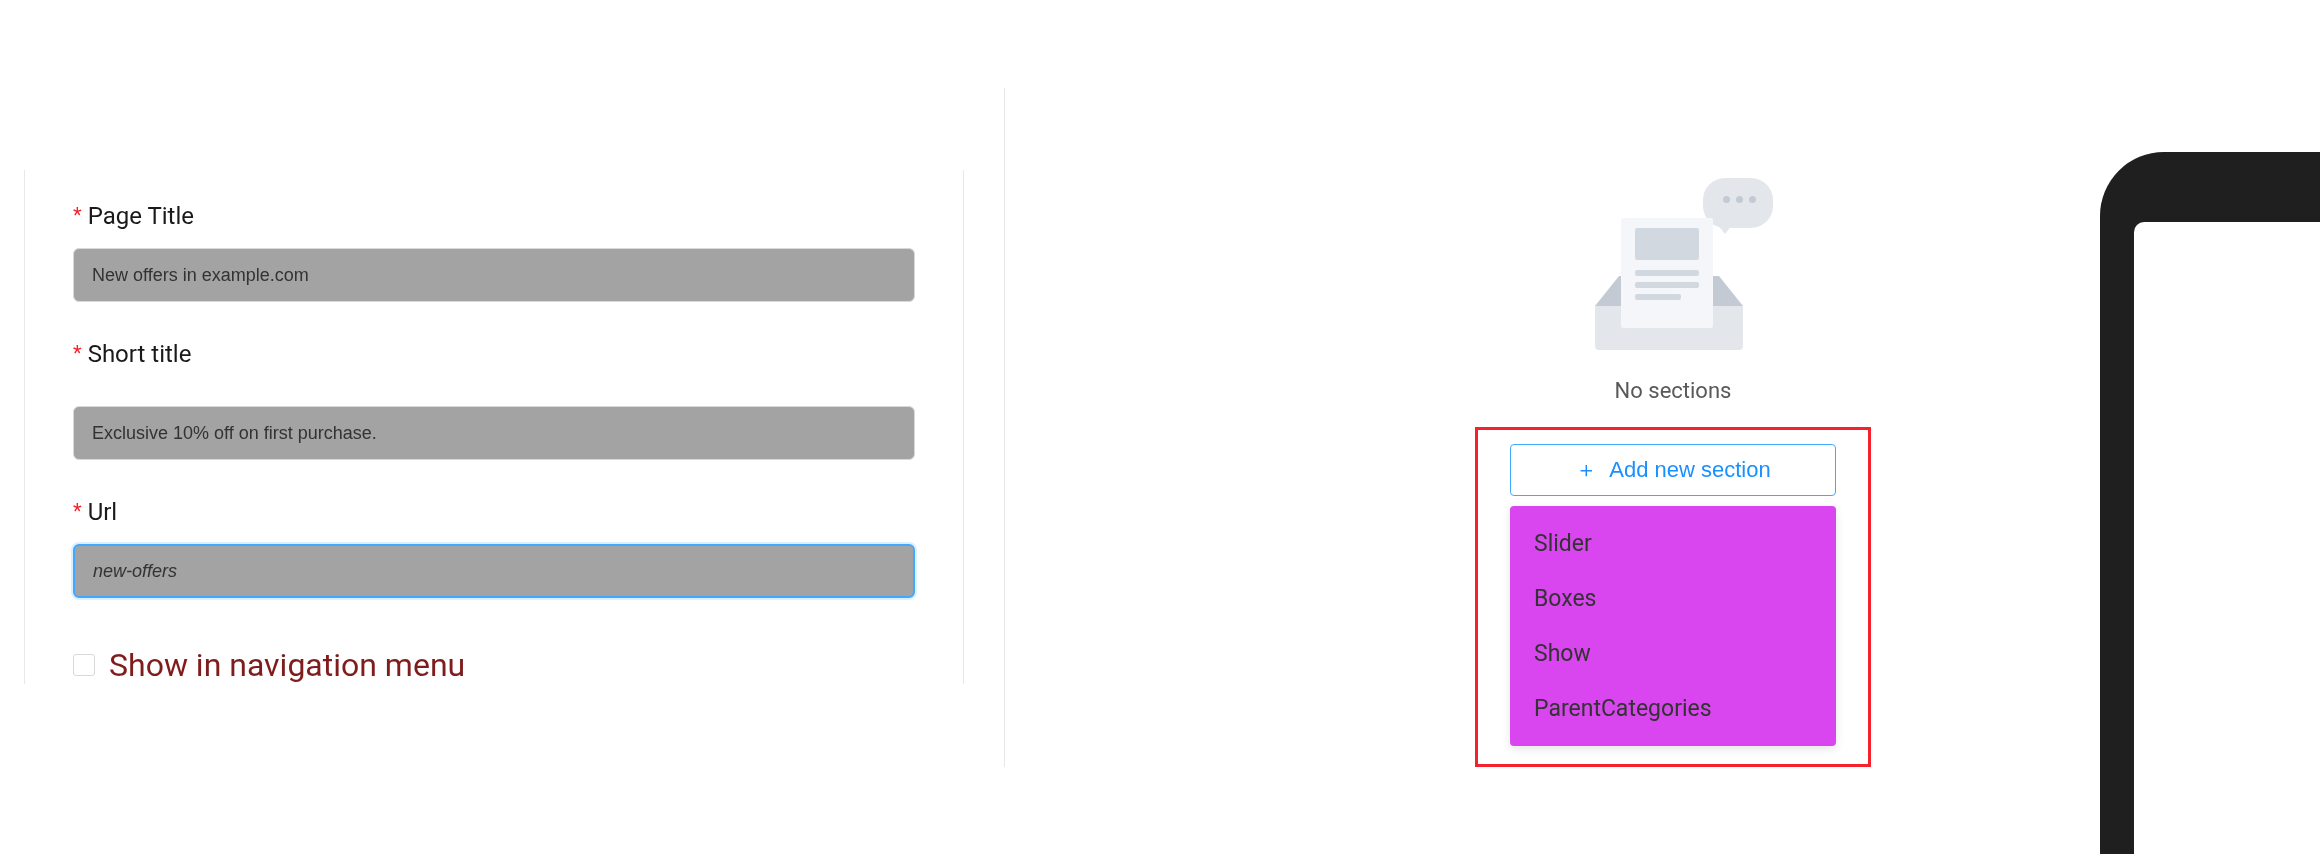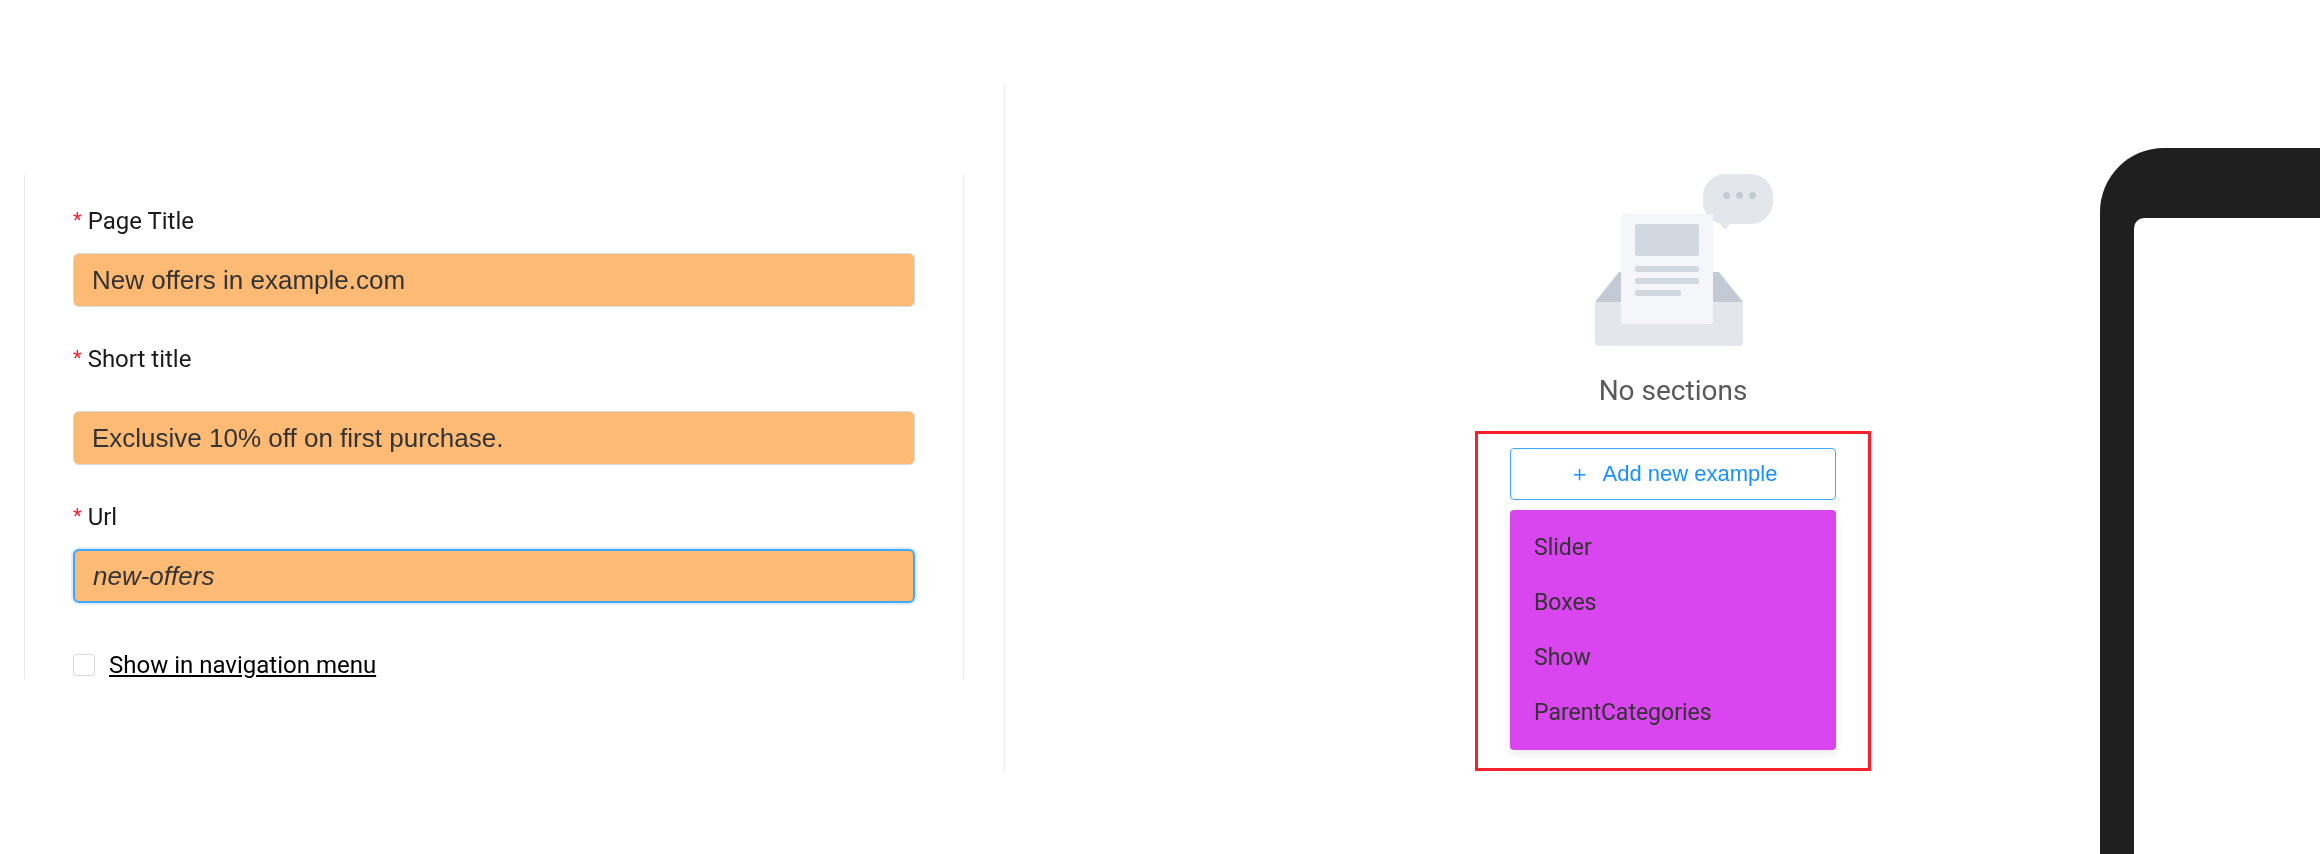--- a/index.html
+++ b/index.html
@@ -43,23 +43,23 @@
       font-size: 20px;
       position: relative;
       top: -2px;
     }
     .form-input {
       width: 100%;
       height: 54px;
       border: 1px solid #d9d9d9;
       border-radius: 6px;
       padding: 0 18px;
-      font-size: 26px;
+      font-size: 18px;
       color: #333333;
-      background: #fdba74;
+      background: #a3a3a3;
       outline: none;
     }
     .form-input.focused {
       border: 2px solid #40a9ff;
       box-shadow: 0 0 0 2px rgba(24,144,255,0.15);
       font-style: italic;
     }
     .checkbox-row {
       display: flex;
       align-items: center;
@@ -68,23 +68,22 @@
     }
     .checkbox {
       width: 22px;
       height: 22px;
       border: 1px solid #d9d9d9;
       border-radius: 3px;
       background: #ffffff;
       cursor: pointer;
     }
     .checkbox-label {
-      font-size: 24px;
-      color: #000000;
-      text-decoration: underline;
+      font-size: 32px;
+      color: #7f1d1d;
     }
 
     .right-panel {
       flex: 1;
       border: 1px solid #e8e8e8;
       border-right: none;
       border-top: none;
       border-bottom: none;
       margin-left: 40px;
       position: relative;
@@ -217,21 +216,21 @@
       position: absolute;
       top: -4px;
       left: 40px;
       width: 66px;
       height: 14px;
       background: #f4f6f9;
       border-radius: 0 0 8px 8px;
     }
 
     .empty-text {
-      font-size: 28px;
+      font-size: 22px;
       color: #595959;
       margin-bottom: 24px;
     }
 
     .highlight-box {
       border: 3px solid #f5222d;
       padding: 14px 20px 18px 20px;
       width: 396px;
       display: flex;
       flex-direction: column;
@@ -363,21 +362,21 @@
           <div class="line l2"></div>
           <div class="line l3"></div>
         </div>
       </div>
 
       <div class="empty-text">No sections</div>
 
       <div class="highlight-box">
         <button class="add-section-btn">
           <span class="plus-icon">＋</span>
-          <span>Add new example</span>
+          <span>Add new section</span>
         </button>
 
         <div class="dropdown-menu">
           <div class="dropdown-item">Slider</div>
           <div class="dropdown-item">Boxes</div>
           <div class="dropdown-item">Show</div>
           <div class="dropdown-item">ParentCategories</div>
         </div>
       </div>
 

